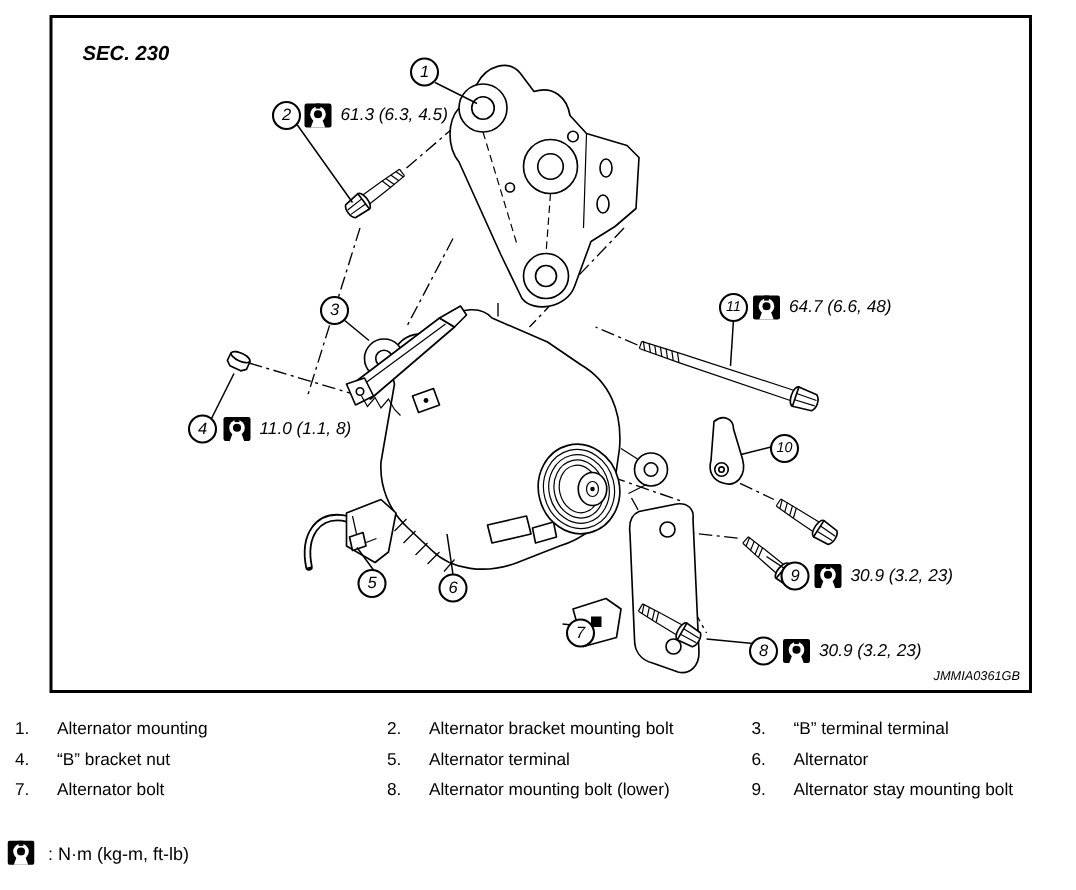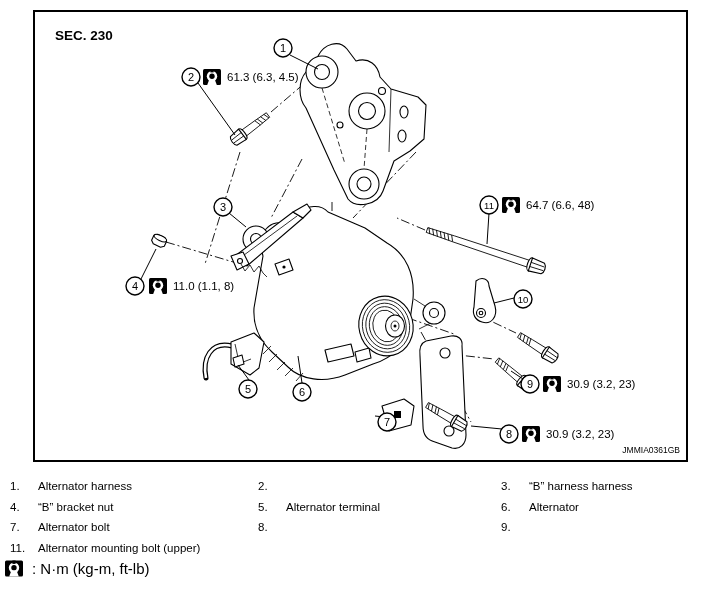--- a/index.html
+++ b/index.html
@@ -1,39 +1,39 @@
 <!DOCTYPE html>
 <html><head>
 <meta charset="utf-8">
 <style>
   * { margin:0; padding:0; box-sizing:border-box; }
   body { background:#fff; font-family:"Liberation Sans","DejaVu Sans",sans-serif; }
   .page { position:relative; width:717px; height:593px; background:#fff; overflow:hidden; }
 
   .figure-box {
     position:absolute; left:33px; top:10px; width:655px; height:452px;
-    border:2px solid #000; background:#fff;
+    border:2px solid #000; background:#fff;font-style:italic;
   }
   .figure-box svg { display:block; width:651px; height:448px; }
   .lnw  { stroke:#000; stroke-width:1.1; fill:#fff; stroke-linejoin:round; }
   .thin { stroke:#000; stroke-width:0.8; fill:none; }
   .cdash{ stroke:#000; stroke-width:0.9; fill:none; stroke-dasharray:9 3 2 3; }
   .hdash{ stroke:#000; stroke-width:0.8; fill:none; stroke-dasharray:5 3; }
   .lead { stroke:#000; stroke-width:1; fill:none; }
   .callout-circle { stroke:#000; stroke-width:1.4; fill:#fff; }
   .callout-num { font-family:"Liberation Sans","DejaVu Sans",sans-serif; fill:#000; }
   .sec-label { font-family:"Liberation Sans","DejaVu Sans",sans-serif; font-weight:bold; font-size:13.5px; fill:#000; }
   .tq-text { font-family:"Liberation Sans","DejaVu Sans",sans-serif; font-size:11.5px; fill:#000; }
   .wm-text { font-family:"Liberation Sans","DejaVu Sans",sans-serif; font-size:8.5px; fill:#000; }
 
   .legend { position:absolute; left:0; top:476px; width:717px; }
   .lrow { display:grid; grid-template-columns:248px 243px 1fr; padding-left:10px; height:20.5px; align-items:center; }
   .cell { display:flex; font-size:11.5px; color:#000; }
   .num  { display:inline-block; width:28px; flex:0 0 28px; }
-  .torque-note { position:absolute; left:5px; top:560px; display:flex; align-items:center; gap:9px; font-size:15px; color:#000;text-align:center; }
+  .torque-note { position:absolute; left:5px; top:560px; display:flex; align-items:center; gap:9px; font-size:12px; color:#000;text-align:center; }
   .torque-note svg { display:block; }
 </style>
 </head>
 <body>
 
 <div class="page">
 
   <div class="figure-box">
     <svg viewBox="0 0 651 448" xmlns="http://www.w3.org/2000/svg">
       <defs>
@@ -244,28 +244,29 @@
       </g>
 
       <text class="wm-text" x="645" y="441" text-anchor="end">JMMIA0361GB</text>
     </svg>
   </div>
 
   <div class="legend">
     <div class="lrow">
       <span class="cell">
           <span class="num">1.</span>
-          <span class="lbl">Alternator harness</span>
+          <span class="lbl">Alternator mounting</span>
         </span>
       <span class="cell">
           <span class="num">2.</span>
+          <span class="lbl">Alternator bracket mounting bolt</span>
         </span>
       <span class="cell">
           <span class="num">3.</span>
-          <span class="lbl">“B” harness harness</span>
+          <span class="lbl">“B” terminal terminal</span>
         </span>
     </div>
     <div class="lrow">
       <span class="cell">
           <span class="num">4.</span>
           <span class="lbl">“B” bracket nut</span>
         </span>
       <span class="cell">
           <span class="num">5.</span>
           <span class="lbl">Alternator terminal</span>
@@ -275,30 +276,28 @@
           <span class="lbl">Alternator</span>
         </span>
     </div>
     <div class="lrow">
       <span class="cell">
           <span class="num">7.</span>
           <span class="lbl">Alternator bolt</span>
         </span>
       <span class="cell">
           <span class="num">8.</span>
+          <span class="lbl">Alternator mounting bolt (lower)</span>
         </span>
       <span class="cell">
           <span class="num">9.</span>
+          <span class="lbl">Alternator stay mounting bolt</span>
         </span>
     </div>
     <div class="lrow">
-      <span class="cell">
-          <span class="num">11.</span>
-          <span class="lbl">Alternator mounting bolt (upper)</span>
-        </span>
       <span class="cell"></span>
     </div>
   </div>
 
   <div class="torque-note">
     <svg width="18" height="17" viewBox="0 0 18 16">
       <rect x="0" y="0" width="18" height="16" rx="1.5" fill="#000"></rect>
       <circle cx="9" cy="7.2" r="5.2" fill="#fff"></circle>
       <circle cx="9" cy="7.2" r="2.7" fill="#000"></circle>
       <rect x="7.4" y="0" width="3.2" height="3.4" fill="#000"></rect>

